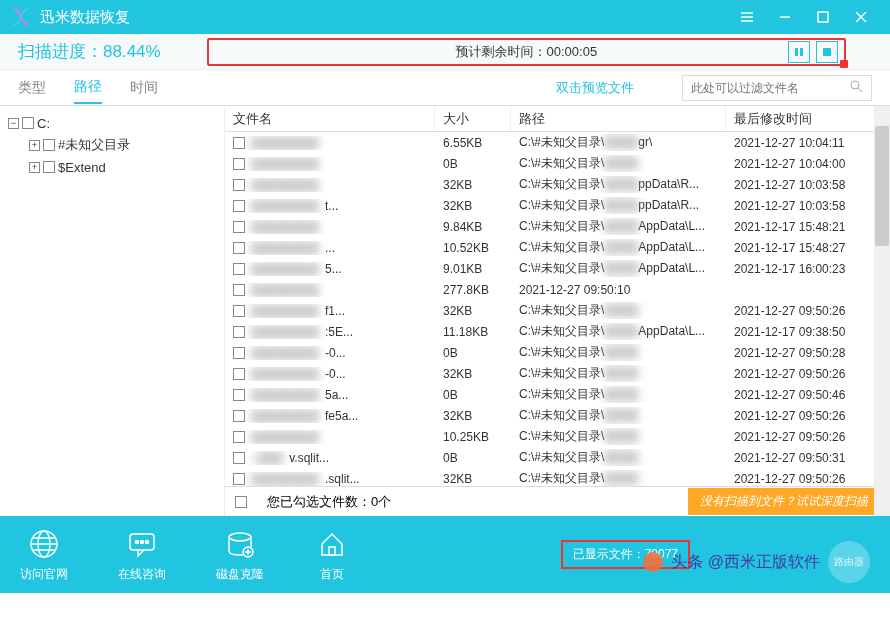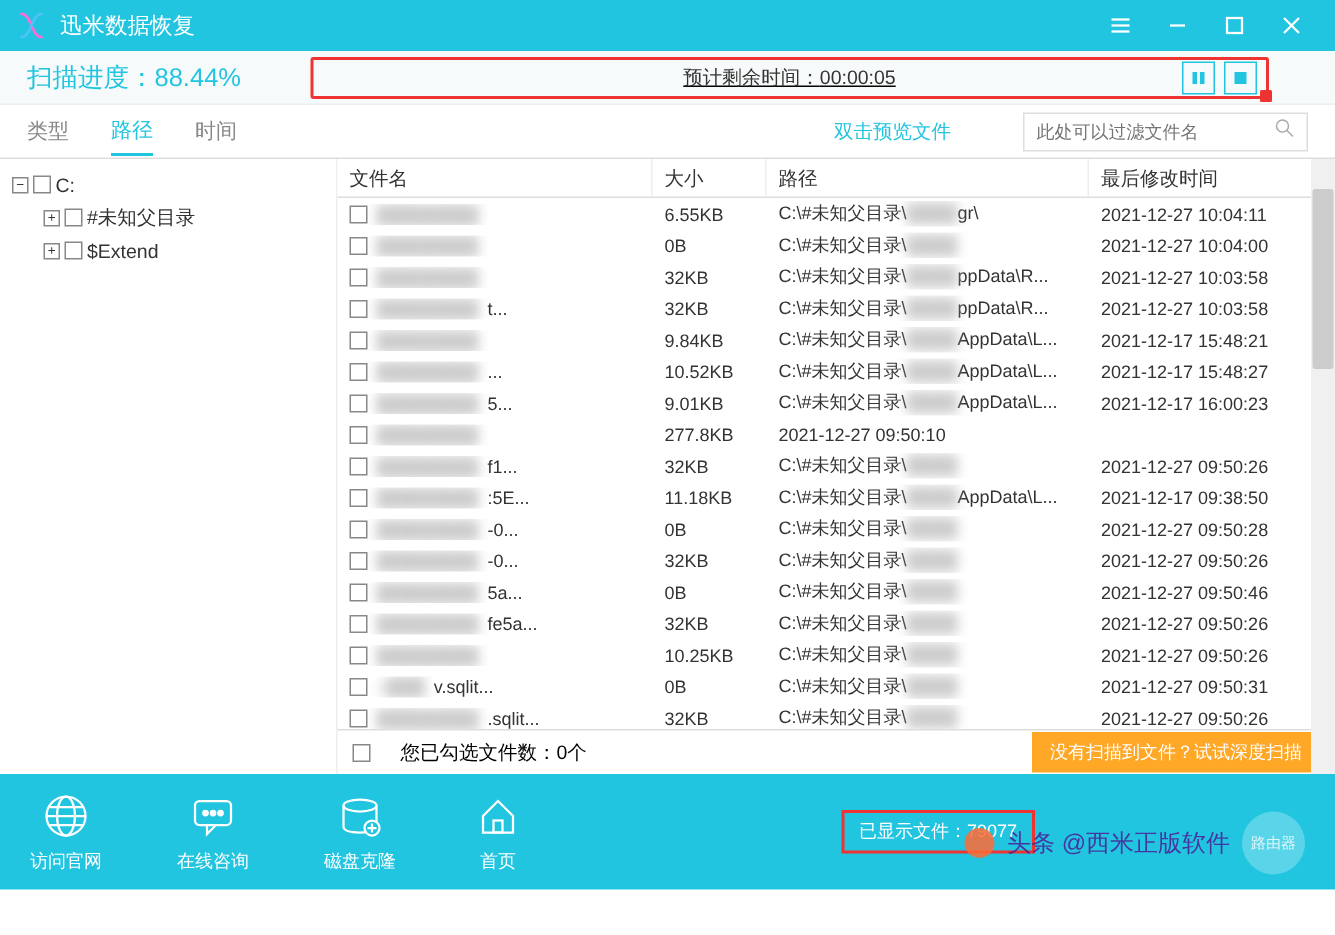--- a/index.html
+++ b/index.html
@@ -8,21 +8,21 @@
 .titlebar { height: 34px; background: #21c5e0; display: flex; align-items: center; padding: 0 10px; color: #fff; }
 .logo { width: 22px; height: 22px; margin-right: 8px; position: relative; }
 .logo svg { width: 100%; height: 100%; }
 .app-title { font-size: 15px; flex: 1; }
 .winbtns { display: flex; gap: 0; }
 .winbtn { width: 38px; height: 34px; display: flex; align-items: center; justify-content: center; cursor: pointer; }
 .winbtn svg { width: 14px; height: 14px; stroke: #fff; fill: none; stroke-width: 1.5; }
 
 .progressbar { height: 36px; background: #f7fafb; display: flex; align-items: center; padding: 0 18px; border-bottom: 1px solid #eee; }
 .progress-text { color: #21c5e0; font-size: 17px; margin-right: 20px; }
-.eta-box { flex: 1; margin: 0 26px; height: 28px; border: 2px solid #e33; border-radius: 2px; display: flex; align-items: center; justify-content: center; position: relative; text-decoration: underline; }
+.eta-box { flex: 1; margin: 0 26px; height: 28px; border: 2px solid #e33; border-radius: 2px; display: flex; align-items: center; justify-content: center; position: relative; }
 .eta-text { font-size: 13px; color: #333; }
 .ctrl-btns { position: absolute; right: 6px; display: flex; gap: 6px; }
 .ctrl-btn { width: 22px; height: 22px; border: 1.5px solid #21c5e0; display: flex; align-items: center; justify-content: center; cursor: pointer; }
 .ctrl-btn svg { width: 10px; height: 10px; }
 .red-dot { position: absolute; right: -4px; bottom: -4px; width: 8px; height: 8px; background: #e33; border-radius: 1px; }
 
 .tabbar { height: 36px; display: flex; align-items: center; padding: 0 18px; border-bottom: 1px solid #ddd; gap: 28px; }
 .tab { font-size: 14px; color: #888; cursor: pointer; padding: 6px 0; }
 .tab.active { color: #21c5e0; border-bottom: 2px solid #21c5e0; }
 .tabbar-spacer { flex: 1; }
@@ -52,21 +52,21 @@
 .cell-name { width: 210px; display: flex; align-items: center; gap: 6px; }
 .cell-size { width: 76px; }
 .cell-path { width: 215px; }
 .cell-date { flex: 1; }
 .chk { width: 12px; height: 12px; border: 1px solid #888; flex-shrink: 0; }
 .blur { filter: blur(4px); opacity: 0.6; color: #aaa; }
 
 .selbar { height: 30px; border-top: 1px solid #ddd; display: flex; align-items: center; padding: 0 10px; font-size: 13px; gap: 12px; }
 .selbar .chk { margin-right: 8px; }
 .selbar-spacer { flex: 1; }
-.deep-scan { background: #ffa726; color: #fff; padding: 5px 12px; font-size: 12px; cursor: pointer; }
+.deep-scan { background: #ffa726; color: #fff; padding: 5px 12px; font-size: 12px; cursor: pointer; font-style: italic; }
 
 .bottombar { height: 77px; background: #21c5e0; display: flex; align-items: center; padding: 0 20px; gap: 50px; color: #fff; position: relative; }
 .bbtn { display: flex; flex-direction: column; align-items: center; gap: 4px; cursor: pointer; font-size: 12px; }
 .bbtn-icon { width: 36px; height: 36px; display: flex; align-items: center; justify-content: center; }
 .bbtn-icon svg { width: 32px; height: 32px; stroke: #fff; fill: none; stroke-width: 1.5; }
 .file-count-box { position: absolute; right: 200px; border: 2px solid #e33; padding: 4px 10px; font-size: 12px; }
 .watermark { position: absolute; right: 20px; bottom: 10px; display: flex; align-items: center; gap: 8px; opacity: 0.85; }
 .wm-circle { width: 42px; height: 42px; border-radius: 50%; background: rgba(255,255,255,0.3); display: flex; align-items: center; justify-content: center; font-size: 10px; }
 .wm-text { font-size: 16px; color: #4c1d95; }
 .wm-avatar { width: 20px; height: 20px; border-radius: 50%; background: #ff6b35; }

